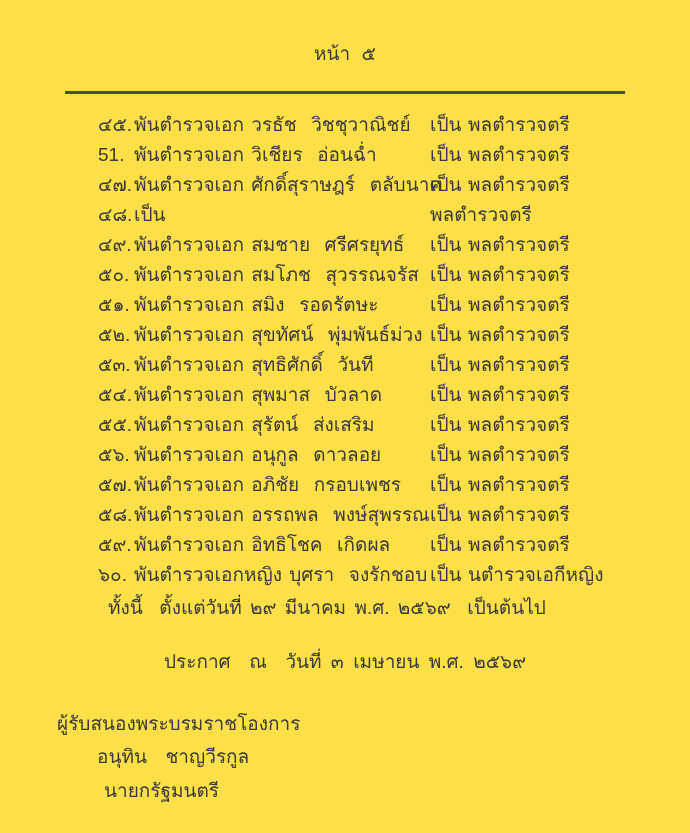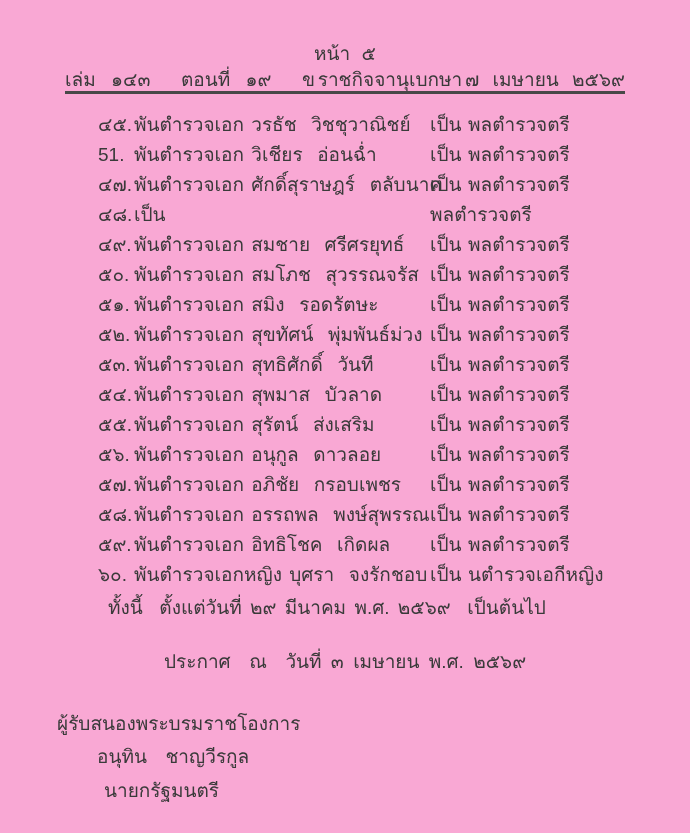--- a/index.html
+++ b/index.html
@@ -1,20 +1,20 @@
 <!DOCTYPE html>
 <html><head>
 <meta charset="utf-8">
 <style>
   html, body { margin: 0; padding: 0; background: #ffffff; }
   .page {
     position: relative;
     width: 690px;
     height: 833px;
-    background: #f9a8d4;
+    background: #fde047;
     font-family: "Liberation Sans", "DejaVu Sans", sans-serif;
     color: #3a3a3a;
     font-size: 19px;
     overflow: hidden;
   }
 
   
   .header-page-label {
     position: absolute;
     top: 38px; left: 65px; width: 560px;
@@ -91,25 +91,20 @@
     white-space: pre;
   }
 </style>
 </head>
 <body>
 
 <div class="page">
 
   <div class="header-page-label">หน้า ๕</div>
 
-  <div class="header-volume-line">
-    <span class="header-volume-left">เล่ม ๑๔๓  ตอนที่ ๑๙  ข</span>
-    <span class="header-gazette-name">ราชกิจจานุเบกษา</span>
-    <span class="header-date">๗ เมษายน ๒๕๖๙</span>
-  </div>
 
   <div class="header-rule"></div>
 
   <div class="promotion-list">
     <div class="promotion-row">
       <span class="cell">๔๕.</span>
       <span class="cell">พันตำรวจเอก วรธัช  วิชชุวาณิชย์</span>
       <span class="cell">เป็น</span>
       <span class="cell">พลตำรวจตรี</span>
     </div>

